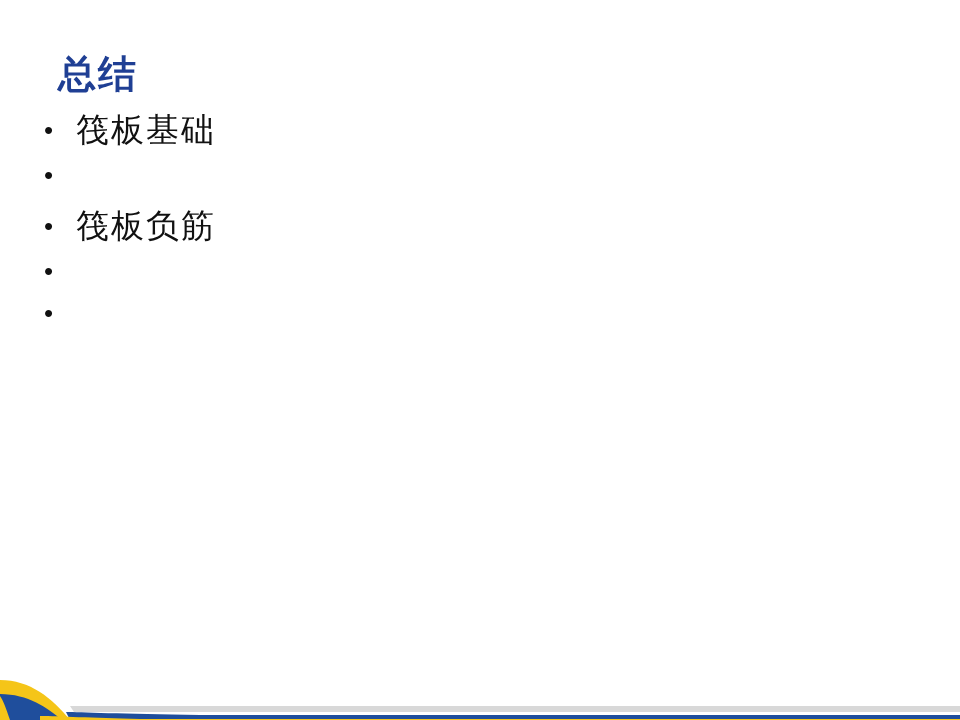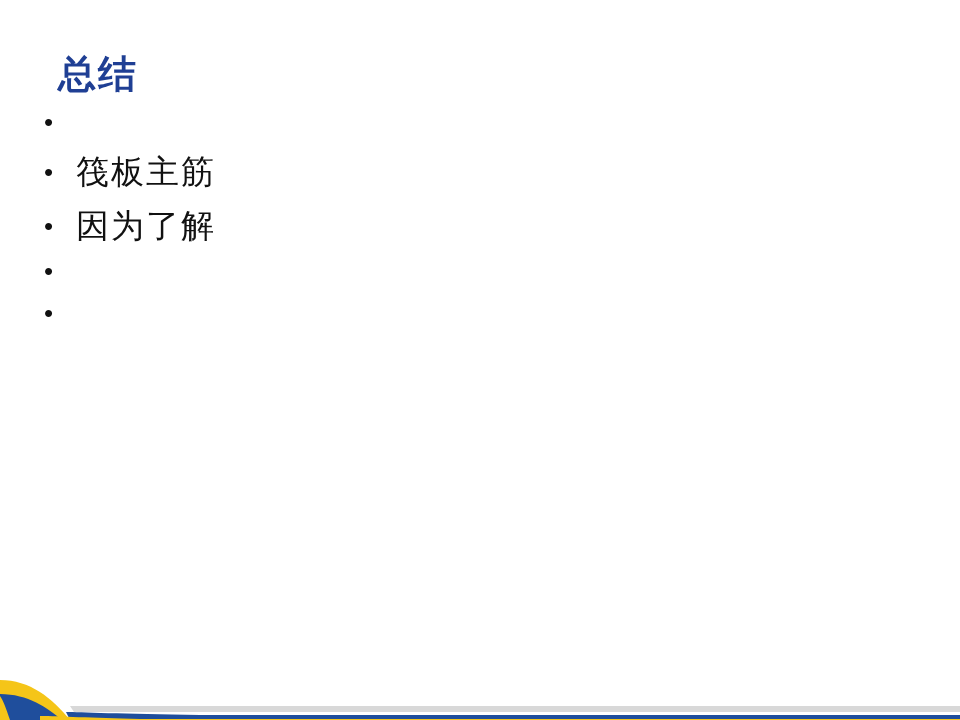--- a/index.html
+++ b/index.html
@@ -109,28 +109,28 @@
 <body>
 
 <div class="slide">
 
 
   <div class="title">总结</div>
 
   <ul class="bullets">
     <li>
       <span class="dot">•</span>
+      <span>筏板基础</span>
     </li>
     <li>
       <span class="dot">•</span>
-      <span>筏板主筋</span>
     </li>
     <li>
       <span class="dot">•</span>
-      <span>因为了解</span>
+      <span>筏板负筋</span>
     </li>
     <li>
       <span class="dot">•</span>
     </li>
     <li>
       <span class="dot">•</span>
     </li>
   </ul>
 
   <div class="footer-deco">

